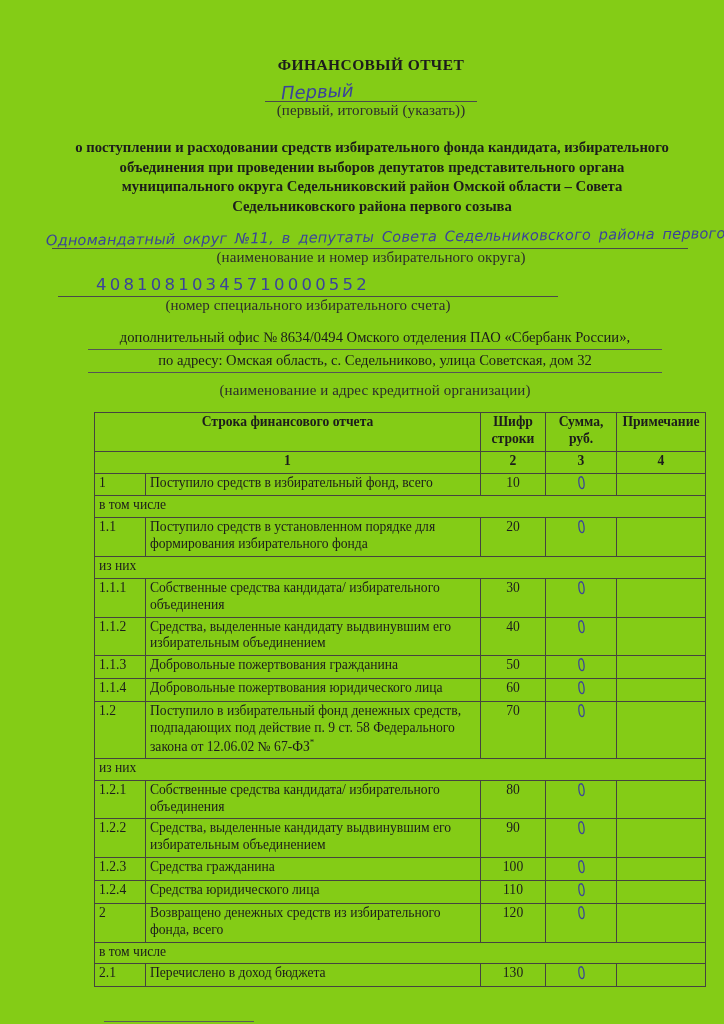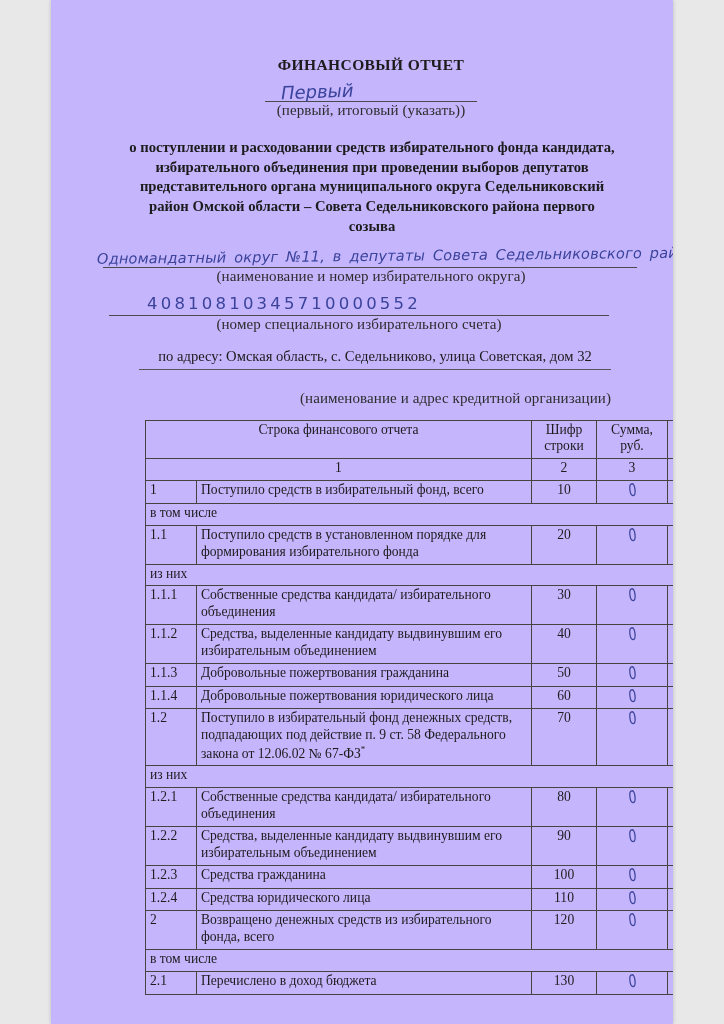--- a/index.html
+++ b/index.html
@@ -1,17 +1,17 @@
 <!DOCTYPE html>
 <html lang="ru"><head>
 <meta charset="utf-8">
 <style>
   html,body{margin:0;padding:0;background:#e8e8e8;}
   .page{
-    width:622px;height:1024px;background:#c4b5fd;position:relative;margin:0 auto;
+    width:724px;height:1024px;background:#84cc16;position:relative;margin:0 auto;
     font-family:"Liberation Serif",serif;color:#1c1c1c;overflow:hidden;
     box-shadow:0 0 4px rgba(0,0,0,.2);
   }
   .content{padding:56px 40px 0 58px;}
   .title{text-align:center;font-weight:bold;font-size:15.5px;letter-spacing:.4px;}
   .caption{text-align:center;font-size:15px;color:#2d2d2d;letter-spacing:.1px;}
   .hand{font-family:"DejaVu Sans",sans-serif;font-style:italic;color:#3b439b;}
   
   .field-type{width:212px;margin:6px auto 0;border-bottom:1.1px solid #4a4a4a;}
   .hand-type{font-size:18px;padding-left:16px;transform:rotate(-2deg);line-height:20px;height:21px;}
@@ -23,25 +23,25 @@
   .hand-line1{transform:rotate(-.7deg);padding-left:14px;}
   .hand-line2{transform:rotate(-.6deg);margin-left:-6px;}
   .fline.l2{margin-left:-6px;margin-right:-4px;}
   .hand-acct{font-size:16.5px;letter-spacing:3.2px;padding-left:38px;line-height:22px;font-style:normal;}
   .fline.l3{width:500px;margin-top:8px;}
   .caption.l3{width:500px;}
   .gap8{height:8px;}
   
   .bank{margin:13px 22px 0 30px;}
   .bank-line{display:block;text-align:center;font-size:14.6px;border-bottom:1.1px solid #555;padding-bottom:1px;line-height:1.45;}
-  .bank .caption{margin-top:20px;text-align:right;}
+  .bank .caption{margin-top:9px;}
   
   table.report{border-collapse:collapse;width:612px;margin:13px 0 0 36px;font-size:13.6px;}
   table.report th,table.report td{border:1.5px solid #45443f;padding:1px 4px 3px 4px;vertical-align:top;font-weight:normal;text-align:left;line-height:1.24;}
-  table.report thead th{text-align:center;}
+  table.report thead th{text-align:center;font-weight:bold;}
   .idx-row th{text-align:center;padding:0 4px 1px;}
   .num-cell{width:42px;}
   .code-cell{width:56px;text-align:center!important;}
   .sum-cell{width:62px;text-align:center!important;}
   .note-cell{width:80px;}
   td.section-cell{padding:0 4px 2px 6px;}
   .sum-zero{font-family:"DejaVu Sans",sans-serif;color:#3b439b;font-size:14px;display:inline-block;
             transform:rotate(-7deg) scale(.9,1.25);transform-origin:center;}
   sup{font-size:9px;}
   
@@ -71,20 +71,21 @@
       <div class="hand hand-line hand-line2">Одномандатный округ №11, в депутаты Совета Седельниковского района первого созыва</div>
     </div>
     <div class="caption">(наименование и номер избирательного округа)</div>
 
     <div class="fline l3">
       <div class="hand hand-acct">40810810345710000552</div>
     </div>
     <div class="caption l3">(номер специального избирательного счета)</div>
 
     <div class="bank">
+      <span class="bank-line">дополнительный офис № 8634/0494 Омского отделения ПАО «Сбербанк России»,</span>
       <span class="bank-line">по адресу: Омская область, с. Седельниково, улица Советская, дом 32</span>
       <div class="caption">(наименование и адрес кредитной организации)</div>
     </div>
 
     <table class="report">
       <thead>
         <tr>
           <th colspan="2">Строка финансового отчета</th>
           <th class="code-cell">Шифр строки</th>
           <th class="sum-cell">Сумма, руб.</th>

